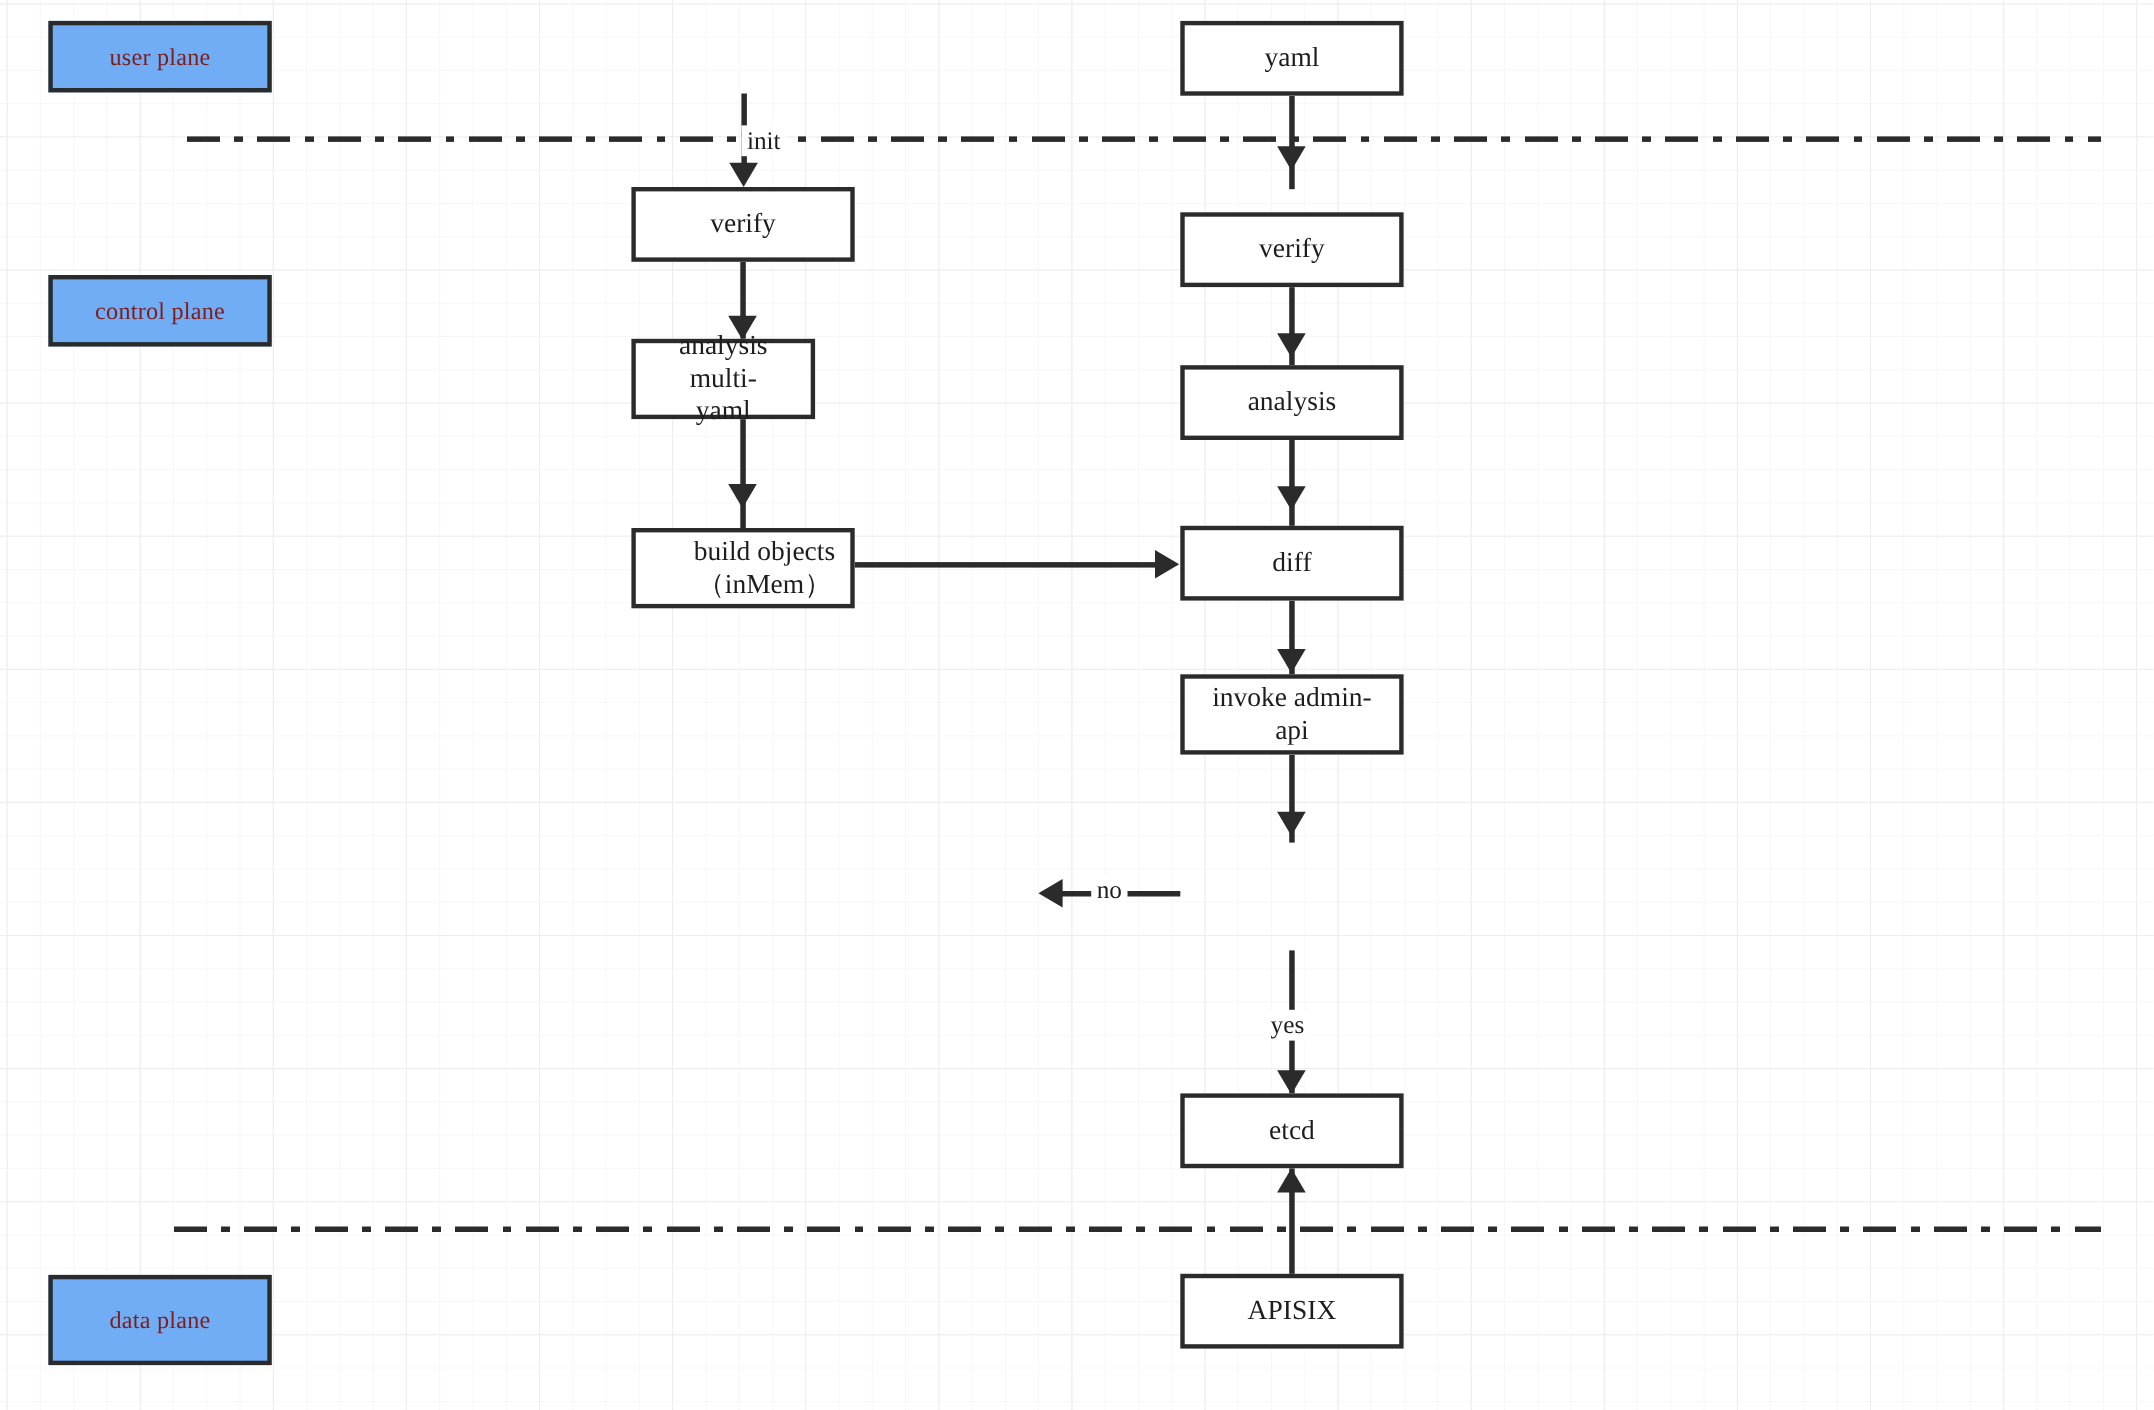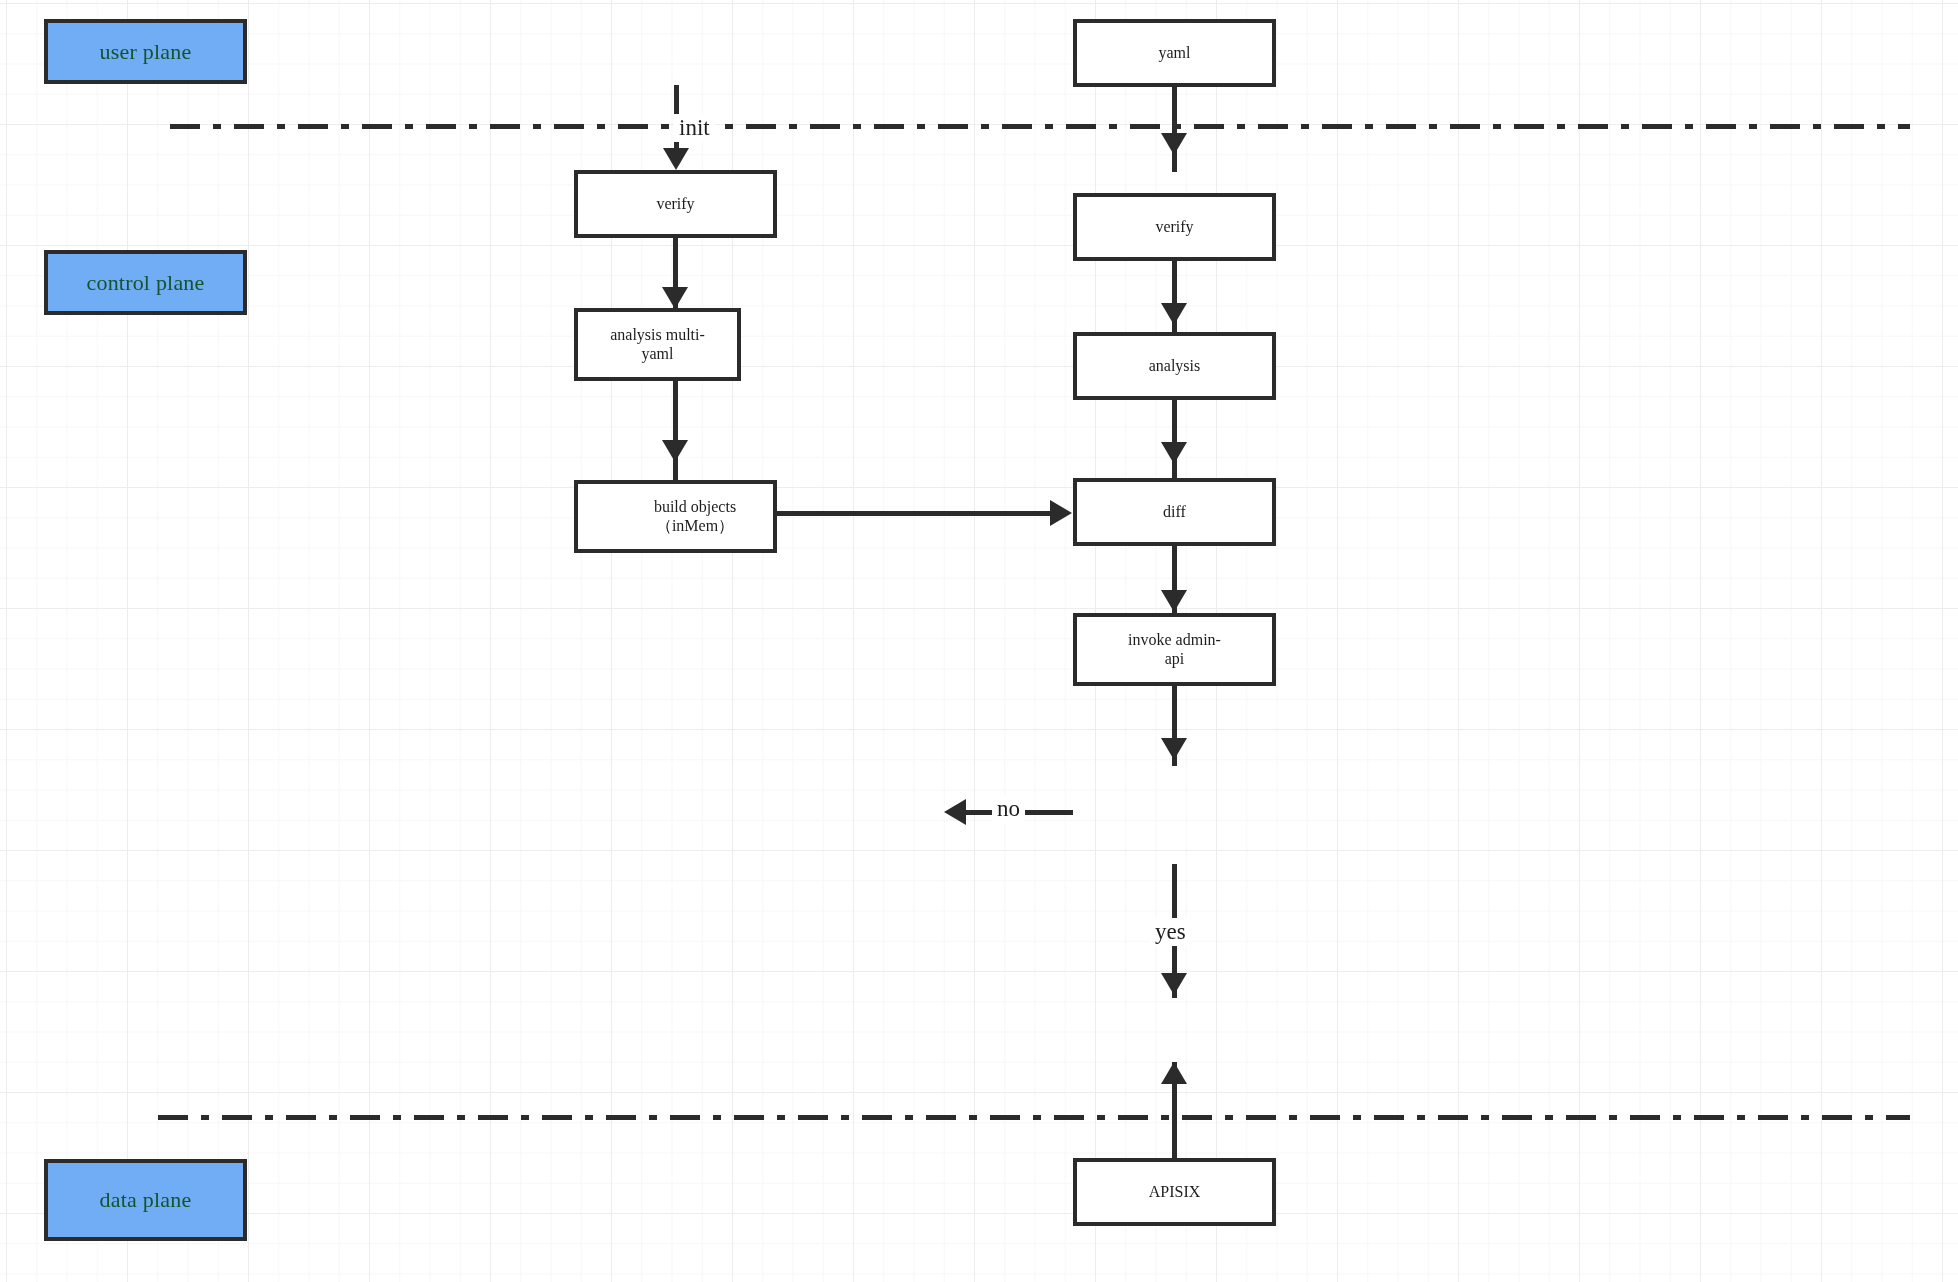--- a/index.html
+++ b/index.html
@@ -27,36 +27,36 @@
     overflow: hidden;
     font-family: "Liberation Serif", "DejaVu Serif", serif;
   }
 
   
   .legend-chip {
     position: absolute;
     box-sizing: border-box;
     background: #70adf5;
     border: 4px solid #2b2b2b;
-    color: #14532d;
+    color: #7f1d1d;
     font-size: 22px;
     display: flex;
     align-items: center;
     justify-content: center;
     letter-spacing: 0.2px;
   }
 
   
   .node {
     position: absolute;
     box-sizing: border-box;
     background: #ffffff;
     border: 4px solid #2b2b2b;
     color: #1d1d1d;
-    font-size: 16px;
+    font-size: 25px;
     line-height: 1.18;
     display: flex;
     align-items: center;
     justify-content: center;
     text-align: center;
     padding: 0 6px;
     z-index: 4;
   }
   .node span { display: block; }
 
@@ -246,20 +246,23 @@
 
   <div class="conn h" style="left:951px; top:810px; width:122px;"></div>
   <div class="arrow left" style="left:944px; top:799px;"></div>
   <div class="edge-label" style="left:992px; top:795px;">no</div>
 
 
   <div class="conn v" style="left:1172px; top:864px; height:134px;"></div>
   <div class="arrow down" style="left:1161px; top:973px;"></div>
   <div class="edge-label" style="left:1150px; top:918px;">yes</div>
 
+  <div class="node" style="left:1073px; top:994px; width:203px; height:68px;">
+    <span>etcd</span>
+  </div>
 
   <div class="conn v" style="left:1172px; top:1062px; height:100px;"></div>
   <div class="arrow up" style="left:1161px; top:1062px;"></div>
 
   <div class="node" style="left:1073px; top:1158px; width:203px; height:68px;">
     <span>APISIX</span>
   </div>
 
 </div>
 

